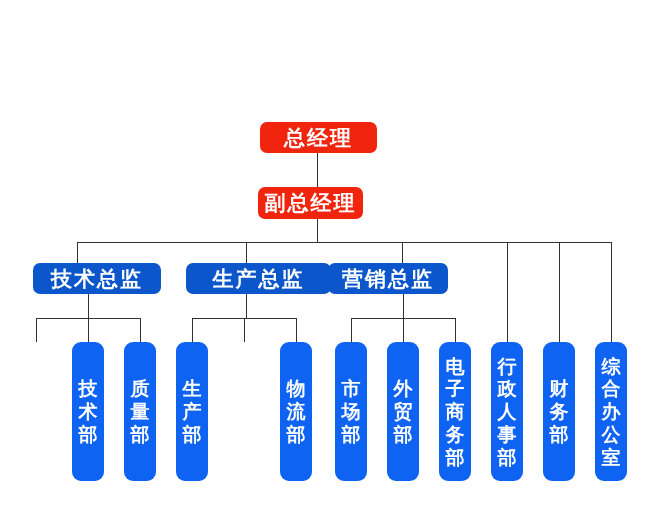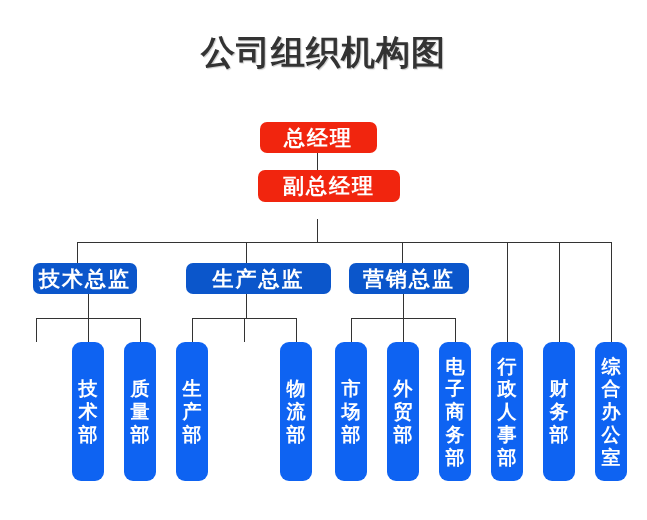--- a/index.html
+++ b/index.html
@@ -65,21 +65,20 @@
     background: #333333;
   }
   .vline { width: 1px; }
   .hline { height: 1px; }
 </style>
 </head>
 <body>
 
 <div class="stage">
 
-  <h1 class="title">公司组织机构图</h1>
 
   <div class="vline" style="left:317px;top:153px;height:34px"></div>
   <div class="vline" style="left:317px;top:219px;height:23px"></div>
   <div class="hline" style="left:77px;top:242px;width:535px"></div>
 
   <div class="vline" style="left:77px;top:242px;height:21px"></div>
   <div class="vline" style="left:246px;top:242px;height:21px"></div>
   <div class="vline" style="left:402px;top:242px;height:21px"></div>
 
   <div class="vline" style="left:507px;top:242px;height:100px"></div>
@@ -98,25 +97,25 @@
   <div class="vline" style="left:88px;top:318px;height:24px"></div>
   <div class="vline" style="left:140px;top:318px;height:24px"></div>
   <div class="vline" style="left:192px;top:318px;height:24px"></div>
   <div class="vline" style="left:244px;top:318px;height:24px"></div>
   <div class="vline" style="left:296px;top:318px;height:24px"></div>
   <div class="vline" style="left:351px;top:318px;height:24px"></div>
   <div class="vline" style="left:403px;top:318px;height:24px"></div>
   <div class="vline" style="left:455px;top:318px;height:24px"></div>
 
   <div class="node exec" style="left:260px;top:122px;width:117px;height:31px">总经理</div>
-  <div class="node exec" style="left:258px;top:170px;width:142px;height:32px">副总经理</div>
+  <div class="node exec" style="left:258px;top:187px;width:105px;height:32px">副总经理</div>
 
-  <div class="node director" style="left:33px;top:263px;width:104px;height:31px">技术总监</div>
+  <div class="node director" style="left:33px;top:263px;width:128px;height:31px">技术总监</div>
   <div class="node director" style="left:186px;top:263px;width:145px;height:31px">生产总监</div>
-  <div class="node director" style="left:349px;top:263px;width:120px;height:31px">营销总监</div>
+  <div class="node director" style="left:328px;top:263px;width:120px;height:31px">营销总监</div>
 
   <div class="node dept" style="left:72px">
     <span class="vtext">技术部</span>
     </div>
   <div class="node dept" style="left:124px">
     <span class="vtext">质量部</span>
     </div>
   <div class="node dept" style="left:176px">
     <span class="vtext">生产部</span>
     </div>

